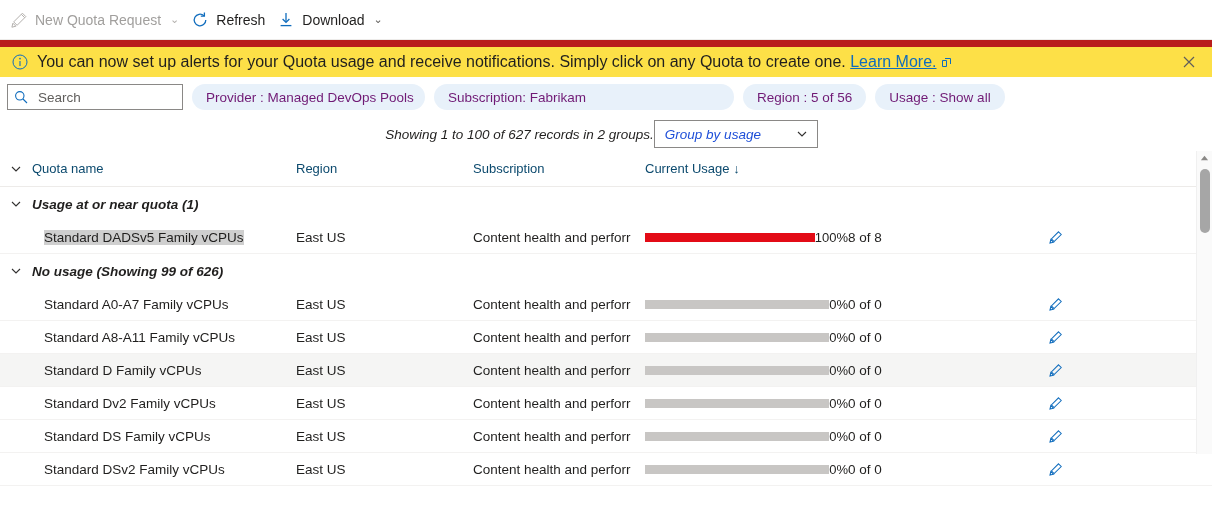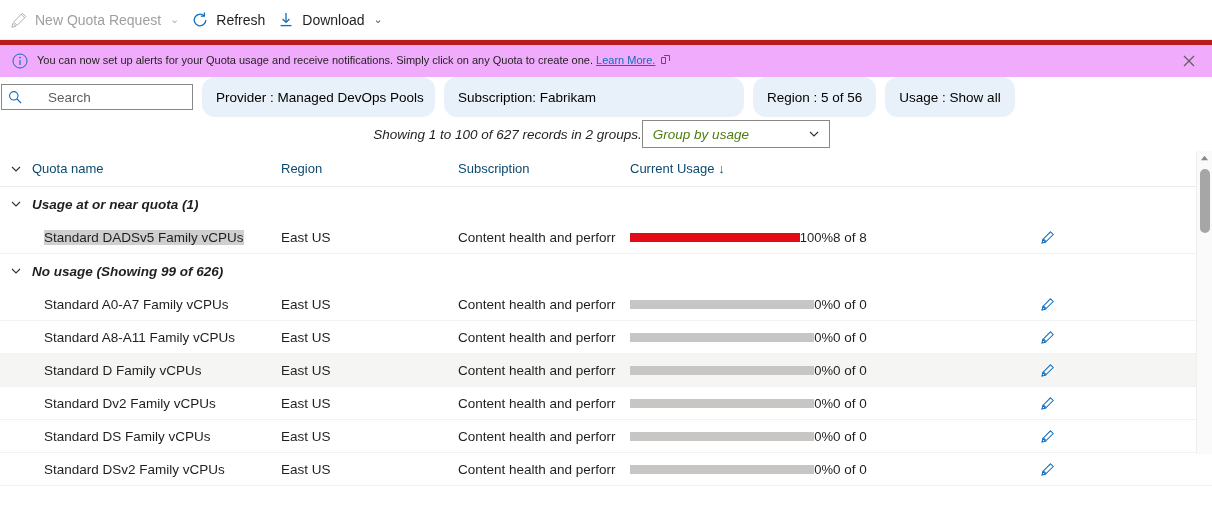--- a/index.html
+++ b/index.html
@@ -39,26 +39,26 @@
     color: #605e5c;
     margin-left: 2px;
     line-height: 1;
   }
   .tb-item.disabled .tb-caret { color: #b3b0ad; }
   .tb-ico { width: 18px; height: 18px; display: block; }
 
   
   .banner {
     height: 37px;
-    background: #f0abfc;
-    border-top: 5px solid #b91c1c;
+    background: #fde047;
+    border-top: 7px solid #b91c1c;
     display: flex;
     align-items: center;
     padding: 0 10px 0 12px;
-    font-size: 11px;
+    font-size: 16px;
     color: #201f1e;
   }
   .banner-ico { width: 16px; height: 16px; flex: 0 0 16px; margin-right: 9px; }
   .banner-text { flex: 1 1 auto; line-height: 1.2; }
   .banner-text a {
     color: #0f6cbd;
     text-decoration: underline;
   }
   .ext-ico { display: inline-block; width: 11px; height: 11px; margin-left: 5px; vertical-align: -1px; }
   .banner-close {
@@ -71,50 +71,50 @@
   
   .filters {
     height: 40px;
     display: flex;
     align-items: center;
     padding: 0 0 0 0;
     gap: 9px;
     background: #fff;
   }
   .search-box {
-    width: 192px;
+    width: 176px;
     height: 26px;
-    margin-left: 1px;
+    margin-left: 7px;
     border: 1px solid #8a8886;
     background: #fff;
     display: flex;
     align-items: center;
     padding: 0 6px;
-    gap: 24px;
+    gap: 8px;
   }
   .search-box input {
     border: none;
     outline: none;
     font-size: 13.5px;
     font-family: "Liberation Sans", sans-serif;
     color: #201f1e;
     width: 100%;
     background: transparent;
   }
   .search-box input::placeholder { color: #605e5c; }
   .search-ico { width: 14px; height: 14px; flex: 0 0 14px; }
   .pill {
-    height: 40px;
+    height: 26px;
     border-radius: 13px;
     background: #e8f1fa;
     display: flex;
     align-items: center;
     padding: 0 14px;
     font-size: 13.5px;
-    color: #000000;
+    color: #701a75;
     cursor: pointer;
     white-space: nowrap;
   }
   .pill-provider { width: 233px; }
   .pill-subscription { width: 300px; }
 
   
   .meta-row {
     height: 34px;
     display: flex;
@@ -123,49 +123,49 @@
     padding: 0 5px 0 0;
     font-style: italic;
   }
   .records {
     font-size: 13.5px;
     color: #201f1e;
     margin-left: -4px;
     white-space: nowrap;
   }
   .groupby {
-    width: 188px;
+    width: 164px;
     height: 28px;
     border: 1px solid #8a8886;
     background: #fff;
     display: flex;
     align-items: center;
     justify-content: space-between;
     padding: 0 9px 0 10px;
     font-size: 13.5px;
-    color: #4d7c0f;
+    color: #1d4ed8;
     cursor: pointer;
   }
   .chev { width: 12px; height: 12px; }
 
   
   .table-wrap { position: relative; }
   .thead {
     height: 36px;
     display: flex;
     align-items: center;
     border-bottom: 1px solid #edebe9;
     font-size: 13px;
     color: #0c4a6e;
   }
   .th { white-space: nowrap; }
   .th.sortable { cursor: pointer; }
   .col-chev   { width: 32px; display: flex; justify-content: center; align-items: center; }
   .col-name   { width: 249px; }
-  .col-region { width: 177px; }
+  .col-region { width: 177px; margin-left: 15px; }
   .col-sub    { width: 172px; }
   .col-usage  { width: 203px; }
   .col-count  { width: 90px; }
   .col-req    { flex: 1 1 auto; text-align: center; padding-right: 40px; }
 
   .group-head {
     height: 34px;
     display: flex;
     align-items: center;
     font-size: 13.5px;

